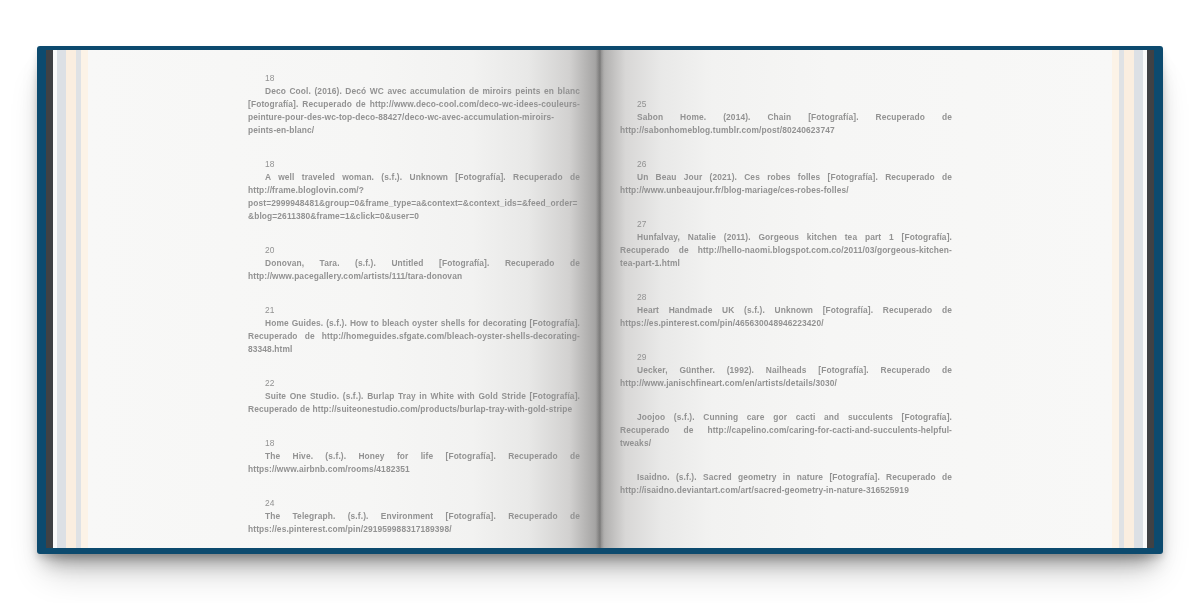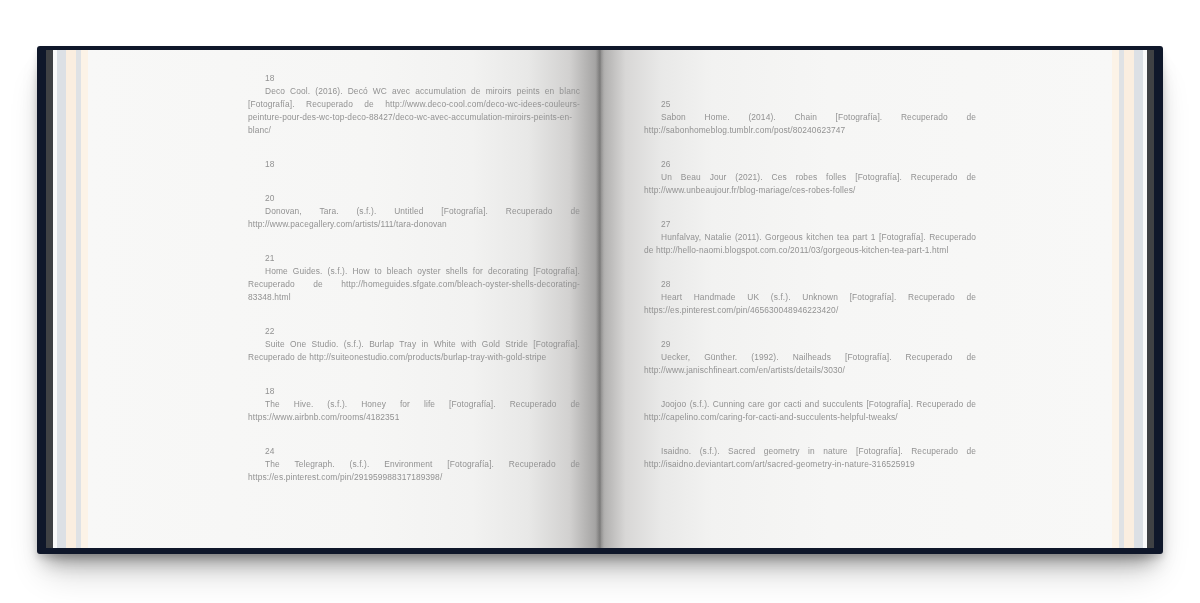--- a/index.html
+++ b/index.html
@@ -7,21 +7,21 @@
     width:1200px;height:603px;
     background:#ffffff;
     font-family:"Liberation Sans", sans-serif;
     position:relative;
     overflow:hidden;
   }
   .book{
     position:absolute;
     left:37px;top:46px;
     width:1126px;height:508px;
-    background:#0f172a;
+    background:#0c4a6e;
     border-radius:3px;
     box-shadow:
       0 14px 18px -8px rgba(0,0,0,0.38),
       0 26px 34px -10px rgba(0,0,0,0.20),
       0 4px 6px rgba(0,0,0,0.12);
   }
   .book-inner{
     position:absolute;
     top:4px;bottom:6px;left:9px;right:9px;
     display:flex;
@@ -78,28 +78,29 @@
     position:absolute;
     width:332px;
     z-index:3;
     color:#929292;
     font-size:8.4px;
     line-height:13px;
     letter-spacing:0.12px;
     font-weight:300;
   }
   .text-col.left{left:211px;top:26px;}
-  .text-col.right{left:583px;top:52px;margin-left:24px;}
+  .text-col.right{left:583px;top:52px;}
   .entry{margin:0 0 21px 0;}
   .entry-num{text-indent:17px;}
   .entry-cite{
     margin:0;
     text-indent:17px;
     text-align:justify;
     overflow-wrap:anywhere;
+    font-weight:bold;
   }
 </style>
 </head>
 <body>
 
 <div class="book">
   <div class="book-inner">
     <div class="page-edges left"></div>
     <div class="pages">
       <div class="page-half left"></div>
@@ -108,20 +109,21 @@
     </div>
     <div class="page-edges right"></div>
   </div>
   <div class="text-col left">
       <div class="entry">
         <div class="entry-num">18</div>
         <p class="entry-cite">Deco Cool. (2016). Decó WC avec accumulation de miroirs peints en blanc [Fotografía]. Recuperado de http://www.deco-cool.com/deco-wc-idees-couleurs-peinture-pour-des-wc-top-deco-88427/deco-wc-avec-accumulation-miroirs-peints-en-blanc/</p>
       </div>
       <div class="entry">
         <div class="entry-num">18</div>
+        <p class="entry-cite">A well traveled woman. (s.f.). Unknown [Fotografía]. Recuperado de http://frame.bloglovin.com/?post=2999948481&amp;group=0&amp;frame_type=a&amp;context=&amp;context_ids=&amp;feed_order=&amp;blog=2611380&amp;frame=1&amp;click=0&amp;user=0</p>
       </div>
       <div class="entry">
         <div class="entry-num">20</div>
         <p class="entry-cite">Donovan, Tara. (s.f.). Untitled [Fotografía]. Recuperado de http://www.pacegallery.com/artists/111/tara-donovan</p>
       </div>
       <div class="entry">
         <div class="entry-num">21</div>
         <p class="entry-cite">Home Guides. (s.f.). How to bleach oyster shells for decorating [Fotografía]. Recuperado de http://homeguides.sfgate.com/bleach-oyster-shells-decorating-83348.html</p>
       </div>
       <div class="entry">

